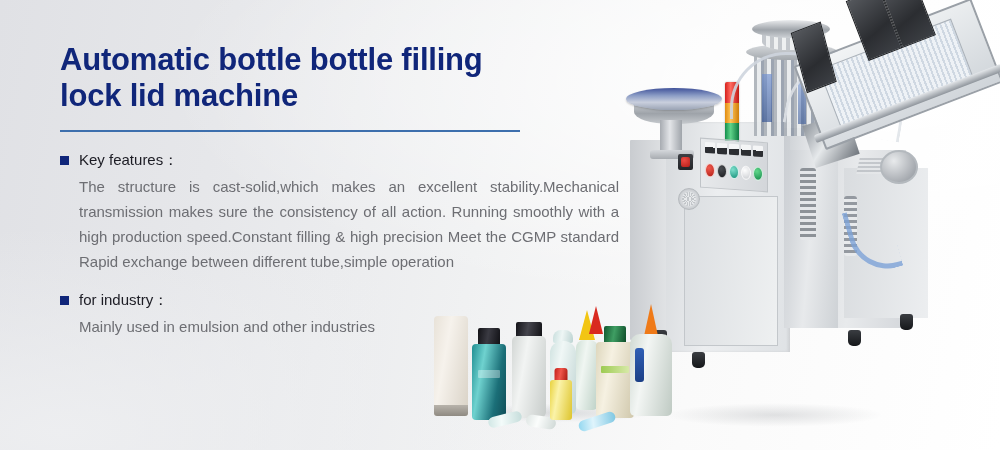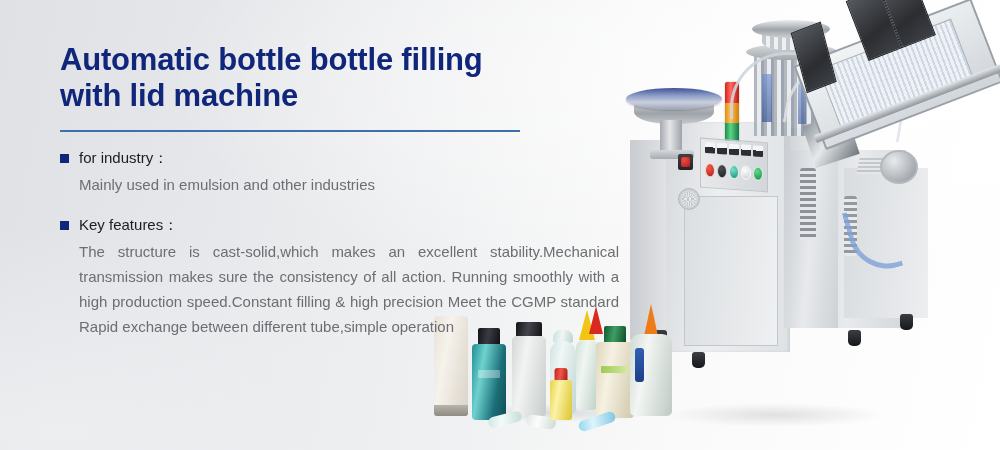--- a/index.html
+++ b/index.html
@@ -520,38 +520,38 @@
 </style>
 </head>
 <body>
 
 <div class="banner">
   <div class="bg-soft"></div>
 
   <div class="text-col">
     <h1 class="title">
       <span>Automatic bottle bottle filling</span><br>
-      <span>with lid machine</span>
+      <span>lock lid machine</span>
     </h1>
     <div class="divider"></div>
+
+    <div class="feature-block">
+      <div class="bullet-row">
+        <span class="bullet-square"></span>
+        <span class="bullet-label">Key features：</span>
+      </div>
+      <p class="body-text">The structure is cast-solid,which makes an excellent stability.Mechanical transmission makes sure the consistency of all action. Running smoothly with a high production speed.Constant filling &amp; high precision Meet the CGMP standard Rapid exchange between different tube,simple operation</p>
+    </div>
 
     <div class="feature-block second">
       <div class="bullet-row">
         <span class="bullet-square"></span>
         <span class="bullet-label">for industry：</span>
       </div>
       <p class="body-text nojust">Mainly used in emulsion and other industries</p>
-    </div>
-
-    <div class="feature-block">
-      <div class="bullet-row">
-        <span class="bullet-square"></span>
-        <span class="bullet-label">Key features：</span>
-      </div>
-      <p class="body-text">The structure is cast-solid,which makes an excellent stability.Mechanical transmission makes sure the consistency of all action. Running smoothly with a high production speed.Constant filling &amp; high precision Meet the CGMP standard Rapid exchange between different tube,simple operation</p>
     </div>
   </div>
 
   <div class="shadow-machine"></div>
   <div class="machine">
 
     <div class="m-part cab-left"></div>
     <div class="m-part cab-main"></div>
     <div class="m-part cab-main-door"></div>
     <div class="m-part cab-right"></div>

